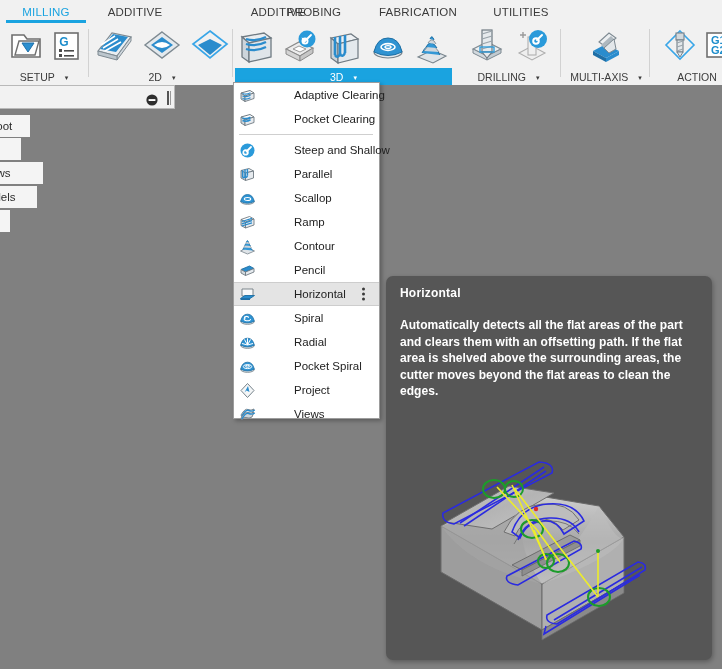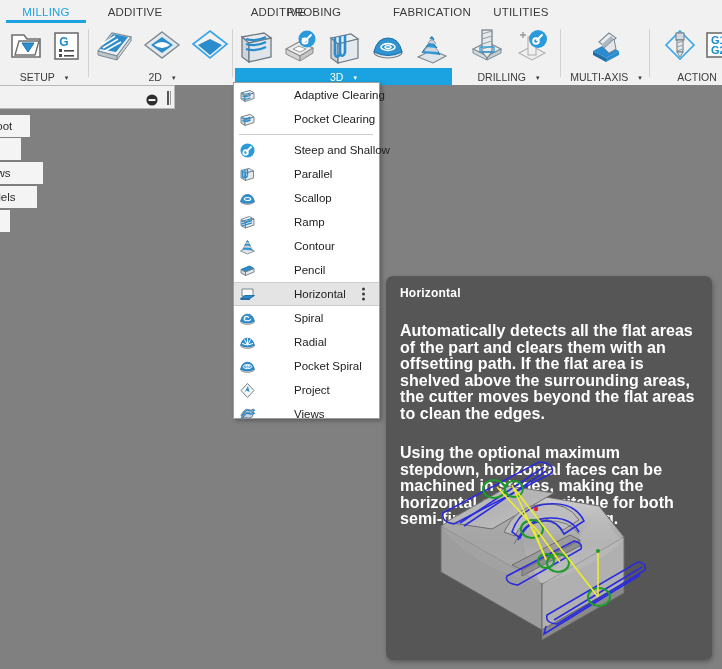--- a/index.html
+++ b/index.html
@@ -96,21 +96,21 @@
   .dots i { display:block; width:3px; height:3px; background:#3a3a3a; margin-bottom:2px; border-radius:50%;}
 
   
   #tooltip {
     position:absolute; left:386px; top:276px; width:326px; height:384px;
     background:#565656; border-radius:7px;
     color:#ffffff; padding:10px 14px 0 14px;
     box-shadow:1px 2px 5px rgba(0,0,0,.3);
   }
   #tt-title { font-size:12px; font-weight:bold; letter-spacing:.2px; }
-  .tt-p { font-size:16px; font-weight:bold; line-height:16.5px; margin-top:23px; letter-spacing:.05px;}
+  .tt-p { font-size:12px; font-weight:bold; line-height:16.5px; margin-top:17px; letter-spacing:.05px;}
   #tt-image { position:absolute; left:8px; top:164px; width:310px; height:212px; }
 </style>
 </head>
 <body>
 
 <div id="ribbon">
 
   <div id="tabstrip">
     <div class="tab active" style="left:6px;width:80px;">
       <span>MILLING</span>
@@ -118,21 +118,21 @@
     </div>
     <div class="tab" style="left:96px;width:78px;">
       <span>ADDITIVE</span>
     </div>
     <div class="tab" style="left:240px;width:76px;">
       <span>ADDITIVE</span>
     </div>
     <div class="tab" style="left:275px;width:78px;">
       <span>PROBING</span>
     </div>
-    <div class="tab" style="left:384px;width:96px;text-align:center;">
+    <div class="tab" style="left:370px;width:96px;text-align:center;">
       <span>FABRICATION</span>
     </div>
     <div class="tab" style="left:482px;width:78px;">
       <span>UTILITIES</span>
     </div>
   </div>
 
   <div id="panelrow">
 
     <div class="panel" style="left:0px;width:88px;">
@@ -528,21 +528,20 @@
       </svg>
     </span>
     <span class="mlabel">Views</span>
   </div>
 
 </div>
 
 <div id="tooltip">
   <div id="tt-title">Horizontal</div>
   <div class="tt-p">Automatically detects all the flat areas of the part and clears them with an offsetting path. If the flat area is shelved above the surrounding areas, the cutter moves beyond the flat areas to clean the edges.</div>
-  <div class="tt-p">Using the optional maximum stepdown, horizontal faces can be machined in stages, making the horizontal clearing suitable for both semi-finishing and finishing.</div>
 
   <div id="tt-image">
     <svg width="310" height="212" viewBox="0 0 310 212">
       <defs>
         <linearGradient id="topface" x1="0" y1="0" x2="1" y2="1">
           <stop offset="0" stop-color="#c9c9c9"></stop>
           <stop offset="0.5" stop-color="#b4b4b4"></stop>
           <stop offset="1" stop-color="#c4c4c4"></stop>
         </linearGradient>
         <linearGradient id="curveface" x1="0" y1="0" x2="0" y2="1">

